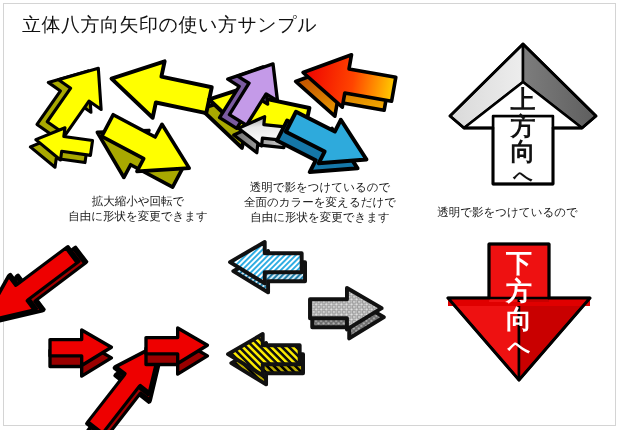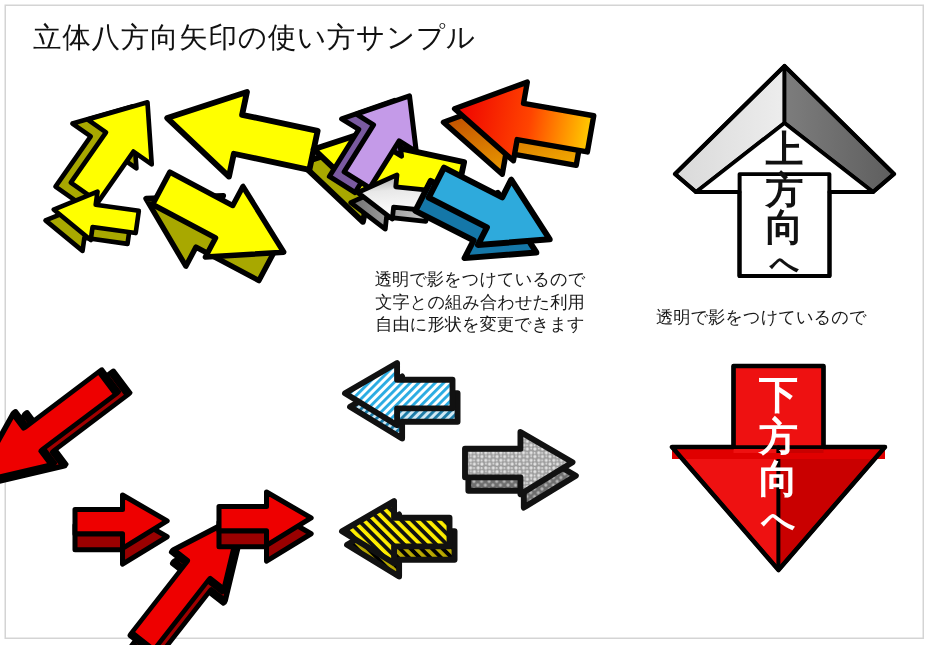--- a/index.html
+++ b/index.html
@@ -109,20 +109,24 @@
         <path d="M0 36 L62 0 L62 20 L128 20 L128 54 L62 54 L62 74 Z" fill="#ffff00" stroke="#000" stroke-width="7" stroke-linejoin="round"></path>
       </g>
 
       <g transform="translate(90,60) rotate(28) scale(0.72)">
         <path d="M0 36 L62 0 L62 20 L128 20 L128 54 L62 54 L62 74 Z" fill="#a8a800" stroke="#000" stroke-width="5" stroke-linejoin="round" transform="translate(-8,16) scale(1,1)"></path>
         <path d="M128 36 L66 0 L66 20 L0 20 L0 54 L66 54 L66 74 Z" fill="#ffff00" stroke="#000" stroke-width="5" stroke-linejoin="round"></path>
       </g>
     </svg>
   </div>
 
+  <div class="caption" id="cap-left">
+    <div>拡大縮小や回転で</div>
+    <div>自由に形状を変更できます</div>
+  </div>
 
   <div class="stage" style="left:232px;top:42px;width:180px;height:140px;">
     <svg width="180" height="140" viewBox="0 0 180 140">
 
       <g transform="translate(22,10) rotate(32) scale(0.56)">
         <path d="M40 0 L82 52 L58 52 L58 118 L22 118 L22 52 L-2 52 Z" fill="#7a5aa0" stroke="#000" stroke-width="6" stroke-linejoin="round" transform="translate(-12,14)"></path>
         <path d="M40 0 L82 52 L58 52 L58 118 L22 118 L22 52 L-2 52 Z" fill="#c49ae8" stroke="#000" stroke-width="6" stroke-linejoin="round"></path>
       </g>
 
       <g transform="translate(172,22) rotate(10) scale(0.72)">
@@ -137,21 +141,21 @@
 
       <g transform="translate(70,58) rotate(27) scale(0.66)">
         <path d="M128 36 L66 0 L66 20 L0 20 L0 54 L66 54 L66 74 Z" fill="#1577a8" stroke="#000" stroke-width="6" stroke-linejoin="round" transform="translate(-6,18)"></path>
         <path d="M128 36 L66 0 L66 20 L0 20 L0 54 L66 54 L66 74 Z" fill="#2eaadc" stroke="#000" stroke-width="6" stroke-linejoin="round"></path>
       </g>
     </svg>
   </div>
 
   <div class="caption" id="cap-mid">
     <div>透明で影をつけているので</div>
-    <div>文字との組み合わせた利用</div>
+    <div>全面のカラーを変えるだけで</div>
     <div>自由に形状を変更できます</div>
   </div>
 
   <div class="stage" style="left:448px;top:36px;width:150px;height:150px;">
     <svg width="150" height="150" viewBox="0 0 150 150">
       <g>
 
         <path d="M45 80 L105 80 L105 148 L45 148 Z" fill="#ffffff" stroke="#000" stroke-width="2.5" stroke-linejoin="round"></path>
 
         <path d="M75 8 L75 46 L16 92 L2 80 Z" fill="url(#gGrayHeadL)" stroke="#000" stroke-width="2.5" stroke-linejoin="round"></path>

